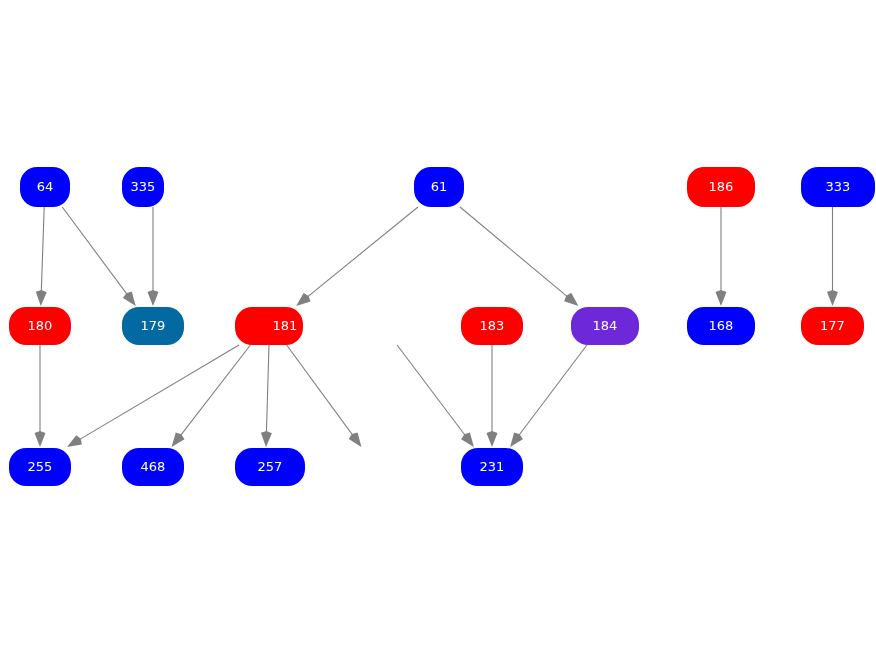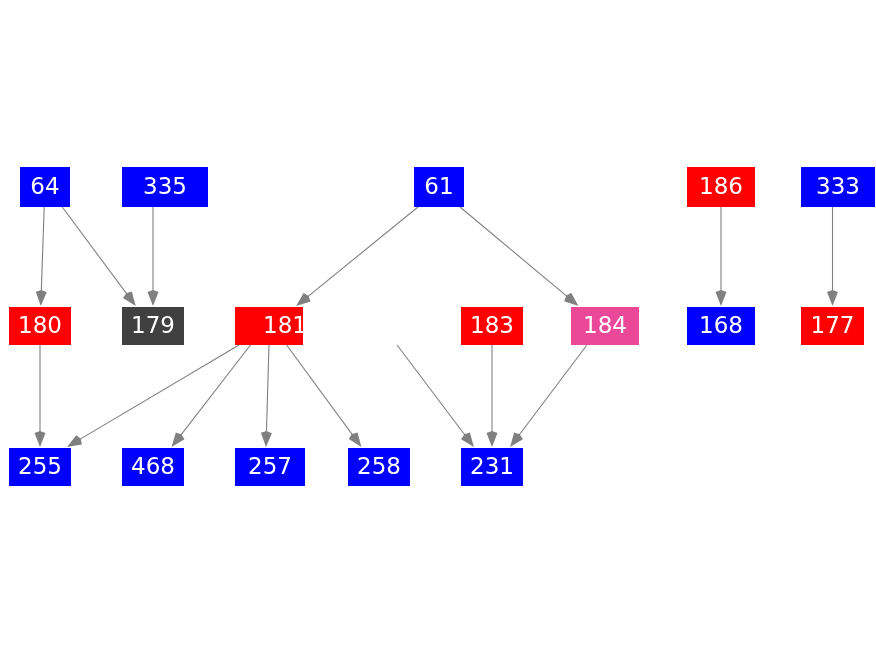--- a/index.html
+++ b/index.html
@@ -29,26 +29,27 @@
     height: 656px;
     pointer-events: none;
   }
   .graph-node {
     position: absolute;
     display: flex;
     align-items: center;
     justify-content: center;
     color: #ffffff;
     font-family: "DejaVu Sans", sans-serif;
-    font-size: 23px;
+    font-size: 13px;
     font-weight: normal;
     line-height: 1;
     letter-spacing: 0px;
     box-sizing: border-box;
     user-select: none;
+    border-radius: 17px;
   }
   .graph-node .node-label {
     display: block;
     transform: translateY(-1px);
   }
 </style>
 </head>
 <body>
 
 <div id="graph-canvas">
@@ -80,61 +81,58 @@
       <line x1="397.08" y1="345" x2="467.30127166920335" y2="438.2140774369956" stroke="#808080" stroke-width="1.1"></line>
       <polygon points="473.92,447 461.10320266112024,439.1272809033927 464.29275879156853,434.22047627199356 469.88912522412465,432.50855257259605" fill="#808080"></polygon>
       <line x1="492" y1="345" x2="492" y2="436" stroke="#808080" stroke-width="1.1"></line>
       <polygon points="492,447 486.5,433 492,431 497.5,433" fill="#808080"></polygon>
       <line x1="586.92" y1="345" x2="516.6987283307966" y2="438.2140774369956" stroke="#808080" stroke-width="1.1"></line>
       <polygon points="510.08,447 514.1108747758753,432.50855257259605 519.7072412084315,434.22047627199356 522.8967973388797,439.1272809033927" fill="#808080"></polygon>
     </svg>
 <div class="graph-node" style="left: 20px; top: 167px; width: 50px; height: 40px; background: rgb(0, 0, 255); color: rgb(255, 255, 255);">
       <span class="node-label">64</span>
     </div>
-    <div class="graph-node" style="left: 122px; top: 167px; width: 86px; height: 40px; background: rgb(0, 0, 255); color: rgb(255, 255, 255);">
+    <div class="graph-node" style="left: 122px; top: 167px; width: 42px; height: 40px; background: rgb(0, 0, 255); color: rgb(255, 255, 255);">
       <span class="node-label">335</span>
     </div>
     <div class="graph-node" style="left: 414px; top: 167px; width: 50px; height: 40px; background: rgb(0, 0, 255); color: rgb(255, 255, 255);">
       <span class="node-label">61</span>
     </div>
     <div class="graph-node" style="left: 687px; top: 167px; width: 68px; height: 40px; background: rgb(255, 0, 0); color: rgb(255, 255, 255);">
       <span class="node-label">186</span>
     </div>
     <div class="graph-node" style="left: 801px; top: 167px; width: 74px; height: 40px; background: rgb(0, 0, 255); color: rgb(255, 255, 255);">
       <span class="node-label">333</span>
     </div>
     <div class="graph-node" style="left: 9px; top: 307px; width: 62px; height: 38px; background: rgb(255, 0, 0); color: rgb(255, 255, 255); justify-content: center;">
       <span class="node-label">180</span>
     </div>
-    <div class="graph-node" style="left: 122px; top: 307px; width: 62px; height: 38px; background: #404040; color: rgb(255, 255, 255);">
+    <div class="graph-node" style="left: 122px; top: 307px; width: 62px; height: 38px; background: #0369a1; color: rgb(255, 255, 255);">
       <span class="node-label">179</span>
     </div>
     <div class="graph-node" style="left: 235px; top: 307px; width: 68px; height: 38px; background: rgb(255, 0, 0); color: rgb(255, 255, 255); padding-left: 32px;">
       <span class="node-label">181</span>
     </div>
     <div class="graph-node" style="left: 461px; top: 307px; width: 62px; height: 38px; background: rgb(255, 0, 0); color: rgb(255, 255, 255);">
       <span class="node-label">183</span>
     </div>
-    <div class="graph-node" style="left: 571px; top: 307px; width: 68px; height: 38px; background: #ec4899; color: rgb(255, 255, 255);">
+    <div class="graph-node" style="left: 571px; top: 307px; width: 68px; height: 38px; background: #6d28d9; color: rgb(255, 255, 255);">
       <span class="node-label">184</span>
     </div>
     <div class="graph-node" style="left: 687px; top: 307px; width: 68px; height: 38px; background: rgb(0, 0, 255); color: rgb(255, 255, 255);">
       <span class="node-label">168</span>
     </div>
     <div class="graph-node" style="left: 801px; top: 307px; width: 63px; height: 38px; background: rgb(255, 0, 0); color: rgb(255, 255, 255);">
       <span class="node-label">177</span>
     </div>
     <div class="graph-node" style="left: 9px; top: 448px; width: 62px; height: 38px; background: rgb(0, 0, 255); color: rgb(255, 255, 255);">
       <span class="node-label">255</span>
     </div>
     <div class="graph-node" style="left: 122px; top: 448px; width: 62px; height: 38px; background: rgb(0, 0, 255); color: rgb(255, 255, 255);">
       <span class="node-label">468</span>
     </div>
     <div class="graph-node" style="left: 235px; top: 448px; width: 70px; height: 38px; background: rgb(0, 0, 255); color: rgb(255, 255, 255);">
       <span class="node-label">257</span>
     </div>
-    <div class="graph-node" style="left: 348px; top: 448px; width: 62px; height: 38px; background: rgb(0, 0, 255); color: rgb(255, 255, 255);">
-      <span class="node-label">258</span>
-    </div>
     <div class="graph-node" style="left: 461px; top: 448px; width: 62px; height: 38px; background: rgb(0, 0, 255); color: rgb(255, 255, 255);">
       <span class="node-label">231</span>
     </div>
   </div>
 
 </body></html>

